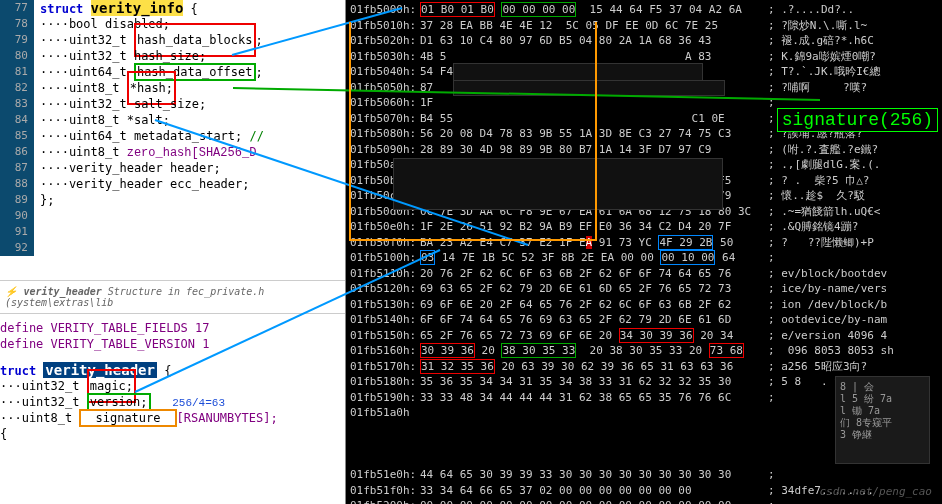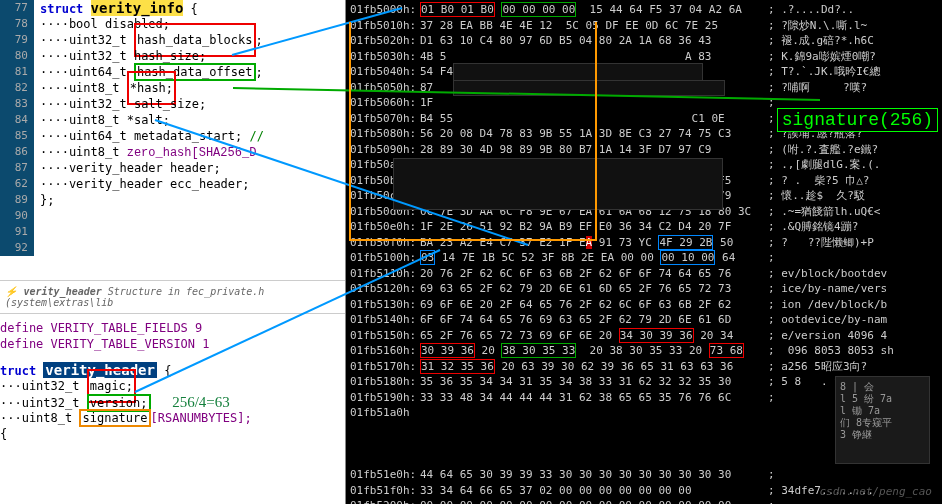--- a/index.html
+++ b/index.html
@@ -9,25 +9,25 @@
   .gutter { width:34px; background:#0c4a6e; color:#aaa; text-align:right; padding-right:6px; font-size:11px; position:absolute; left:0; top:0; }
   .gutter div { height:16px; line-height:16px; }
   .src { position:absolute; left:40px; top:0; }
   .src-line { height:16px; line-height:16px; white-space:pre; }
   .kw { color:#0000d0; font-weight:bold; }
   .struct-name { color:#000; font-weight:bold; font-size:14px; background:#fde047; }
   .struct-name-hl { background:#004080; color:#fff; font-weight:bold; font-size:14px; padding:0 2px; }
   .cmt { color:#008000; }
   .macro { color:#800080;font-family:Liberation Mono, monospace; }
   .desc { font-style:italic; color:#666; font-size:10px; padding:5px; border-top:1px solid #ccc; border-bottom:1px solid #ccc;}
-  .red-ann { color:#15803d; font-family: Liberation Serif, serif; font-size:15px; }
+  .red-ann { color:#1d4ed8; font-family: Liberation Mono, monospace; font-size:11px; }
   .box-red { border:2px solid #e00; padding:8px 1px; }
   .box-grn { border:2px solid #0a0; padding:0 1px; }
   .box-blu { border:1px solid #00d; padding:0 1px; }
-  .box-org { border:2px solid #e80; padding:0 1px; }
+  .box-org { border:2px solid #e80; padding:0 14px; }
   .hex-pane { flex:1; background:#000; color:#ccc; font-family: Consolas, monospace; font-size:11px; padding:2px 4px; position:relative; line-height:15.5px; white-space:pre; overflow:hidden;}
   .hex-line { display:flex; height:15.5px; }
   .addr { color:#ccc; width:70px; }
   .hex-bytes { color:#ccc; }
   .ascii { color:#ccc; position:absolute; left:422px;}
   .hxred { border:1px solid #e00; }
   .hxgrn { border:1px solid #0a0; }
   .hxblu { border:1px solid #08f; }
   .label-sig { position:absolute; right:4px; top:78px; background:#000; color:#0f0; font-family:"Courier New",monospace; font-size:18px; border:1px solid #0f0; padding:1px 4px; z-index:5;margin-top:30px;}
   .watermark { position:absolute; right:10px; bottom:6px; color:#555; font-size:11px; font-style:italic; z-index:6;}
@@ -47,21 +47,21 @@
         <div>78</div>
         <div>79</div>
         <div>80</div>
       <div>81</div>
         <div>82</div>
         <div>83</div>
         <div>84</div>
       <div>85</div>
         <div>86</div>
         <div>87</div>
-        <div>62</div>
+        <div>88</div>
       <div>89</div>
         <div>90</div>
         <div>91</div>
         <div>92</div>
     </div>
     <div class="src">
       <div class="src-line"><span class="kw">struct</span> <span class="struct-name">verity_info</span> {</div>
       <div class="src-line">····bool disabled;</div>
       <div class="src-line"><span>····uint32_t </span><span class="box-red">hash_data_blocks</span>;</div>
       <div class="src-line">····uint32_t hash_size;</div>
@@ -72,21 +72,21 @@
       <div class="src-line"><span>····uint64_t metadata_start;</span> <span class="cmt">//</span></div>
       <div class="src-line"><span>····uint8_t </span><span class="macro">zero_hash</span><span class="macro">[SHA256_D</span></div>
       <div class="src-line">····verity_header header;</div>
       <div class="src-line">····verity_header ecc_header;</div>
       <div class="src-line">};</div>
     </div>
 
     <div style="position:absolute; top:280px; left:0; right:0;">
       <div class="desc">⚡ <b><i>verity_header</i></b><span> Structure in fec_private.h (system\extras\lib</span></div>
       <div style="height:6px"></div>
-      <div class="src-line" style="color:#800080;">define VERITY_TABLE_FIELDS 9</div>
+      <div class="src-line" style="color:#800080;">define VERITY_TABLE_FIELDS 17</div>
       <div class="src-line" style="color:#800080;">define VERITY_TABLE_VERSION 1</div>
       <div style="height:10px"></div>
       <div class="src-line"><span class="kw">truct </span><span class="struct-name-hl">verity_header</span> {</div>
       <div class="src-line"><span>···uint32_t </span><span class="box-red">magic;</span></div>
       <div class="src-line"><span>···uint32_t </span><span class="box-grn">version;</span>&nbsp;&nbsp;&nbsp;<span class="red-ann">256/4=63</span></div>
       <div class="src-line"><span>···uint8_t </span><span class="box-org">signature</span><span style="color:#800080">[RSANUMBYTES];</span></div>
       <div class="src-line">{</div>
     </div>
   </div>
 

